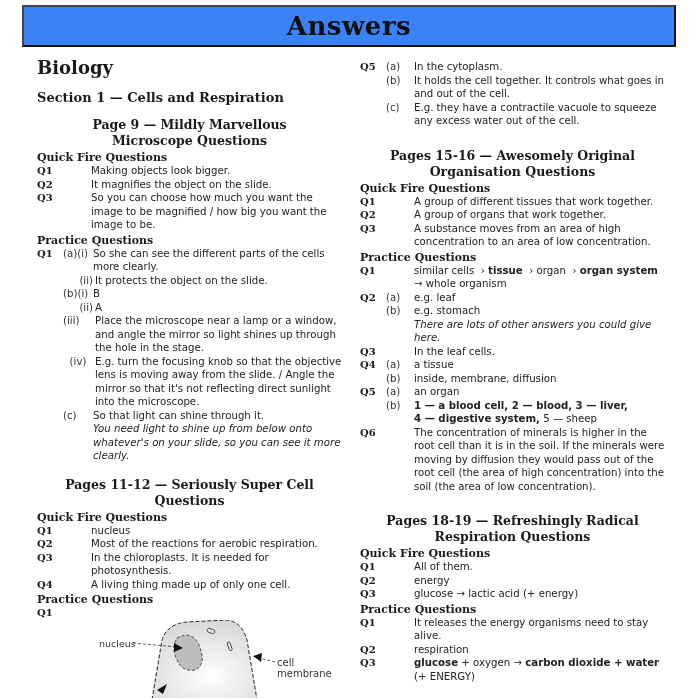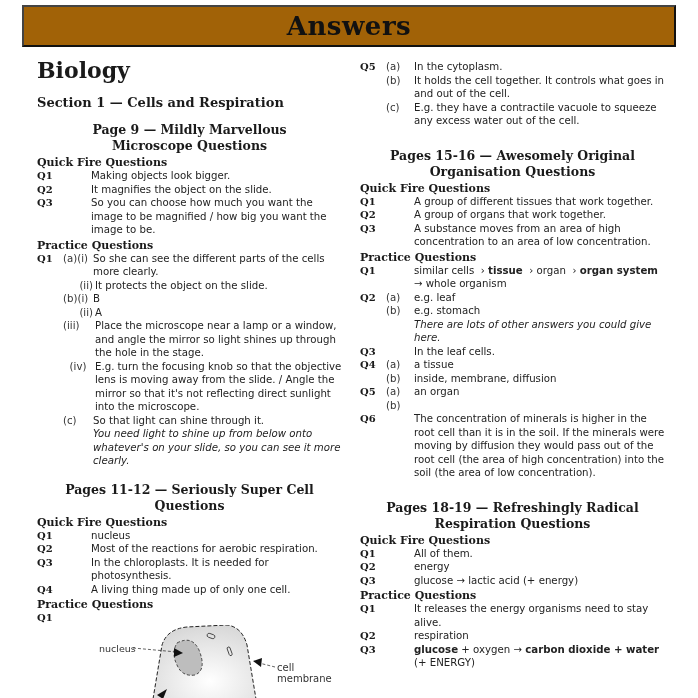--- a/index.html
+++ b/index.html
@@ -1,22 +1,22 @@
 <!DOCTYPE html>
 <html><head>
 <meta charset="utf-8">
 <style>
   html, body { margin:0; padding:0; background:#ffffff; }
   body { width:698px; height:698px; overflow:hidden; position:relative; font-family:"DejaVu Sans", sans-serif; color:#1a1a1a; }
-  .header-bar { position:absolute; left:22px; top:5px; width:650px; height:38px; background:#a16207; border:2px solid #111; border-top-color:#444; border-left-color:#444; display:flex; align-items:center; justify-content:center; }
+  .header-bar { position:absolute; left:22px; top:5px; width:650px; height:38px; background:#3b82f6; border:2px solid #111; border-top-color:#444; border-left-color:#444; display:flex; align-items:center; justify-content:center; }
   .header-title { font-family:"DejaVu Serif", serif; font-weight:bold; font-size:26px; letter-spacing:0.5px; color:#111; }
   .col { position:absolute; top:55px; }
   .col-left { left:37px; width:305px; }
   .col-right { left:360px; width:305px; }
-  .subject { font-family:"DejaVu Serif", serif; font-weight:bold; font-size:22px; margin:2px 0 12px 0; }
+  .subject { font-family:"DejaVu Serif", serif; font-weight:bold; font-size:18px; margin:2px 0 12px 0; }
   .section-title { font-family:"DejaVu Serif", serif; font-weight:bold; font-size:13px; margin:0 0 12px 0; }
   .page-title { font-family:"DejaVu Serif", serif; font-weight:bold; font-size:12.5px; line-height:16px; margin:0 0 2px 0;text-align:center; }
   .group-title { font-family:"DejaVu Serif", serif; font-weight:bold; font-size:11px; line-height:13px; margin:2px 0 0 0; }
   .row { display:flex; font-size:10.2px; line-height:13.5px; }
   .qn { font-family:"DejaVu Serif", serif; font-weight:bold; width:26px; flex:0 0 26px; font-size:10px; }
   .sub { width:28px; flex:0 0 28px; color:#333; }
   .ans { flex:1; color:#222; }
   .ital { font-style:italic; }
   .b { font-weight:bold; }
   .gap { height:12px; }
@@ -222,20 +222,21 @@
       <span class="ans">inside, membrane, diffusion</span>
     </div>
   <div class="row">
       <span class="qn">Q5</span>
       <span class="sub">(a)</span>
       <span class="ans">an organ</span>
     </div>
   <div class="row">
       <span class="qn"></span>
       <span class="sub">(b)</span>
+      <span class="ans"><span class="b">1 — a blood cell, 2 — blood, 3 — liver,</span><br><span class="b">4 — digestive system,</span><span> 5 — sheep</span></span>
     </div>
   <div class="row">
       <span class="qn">Q6</span>
       <span class="sub"></span>
       <span class="ans">The concentration of minerals is higher in the root cell than it is in the soil.  If the minerals were moving by diffusion they would pass out of the root cell (the area of high concentration) into the soil (the area of low concentration).</span>
     </div>
 
   <div class="gap" style="height:20px"></div>
   <div class="page-title">
     <div>Pages 18-19 — Refreshingly Radical</div>

